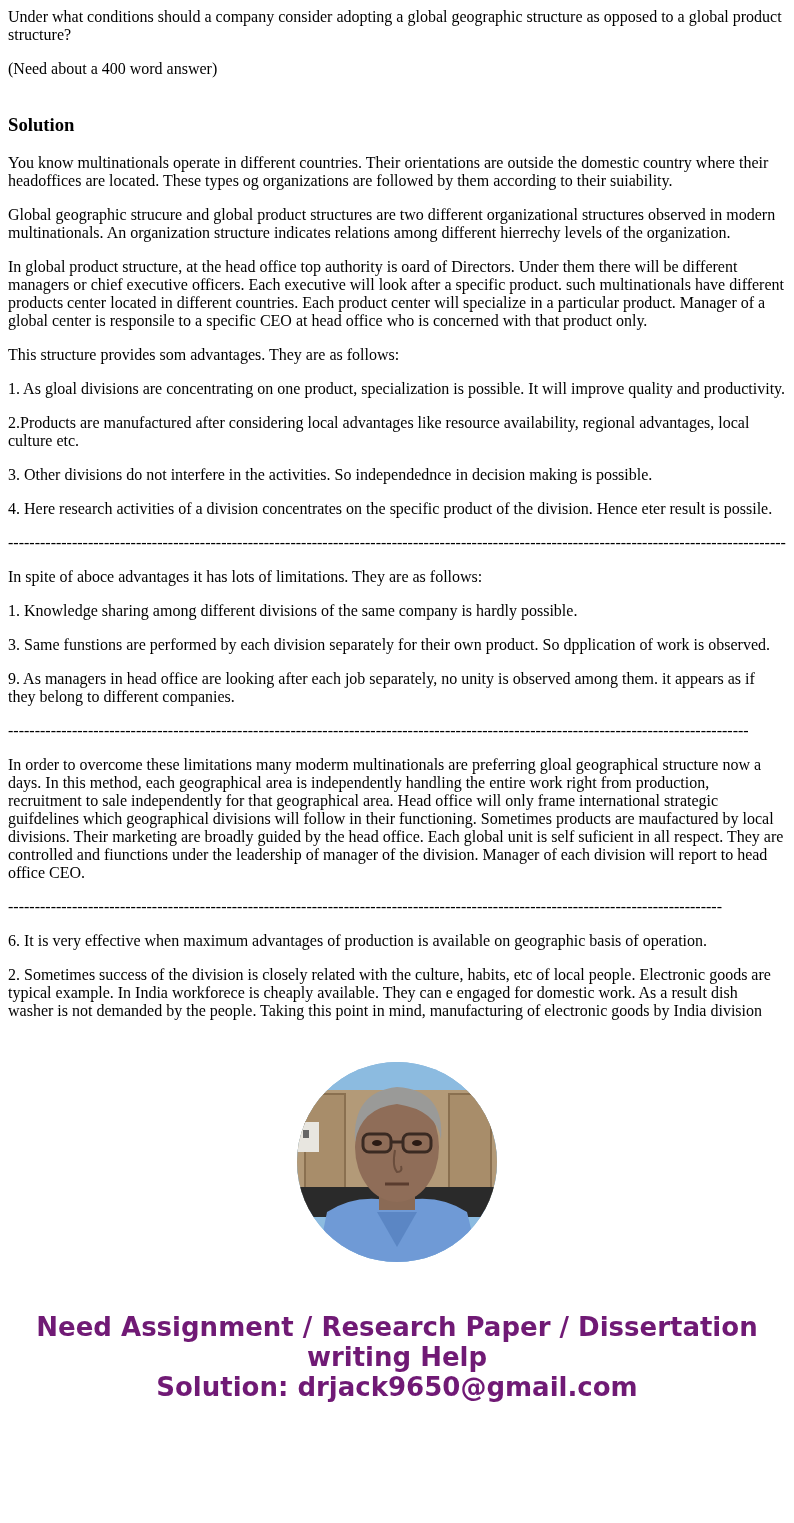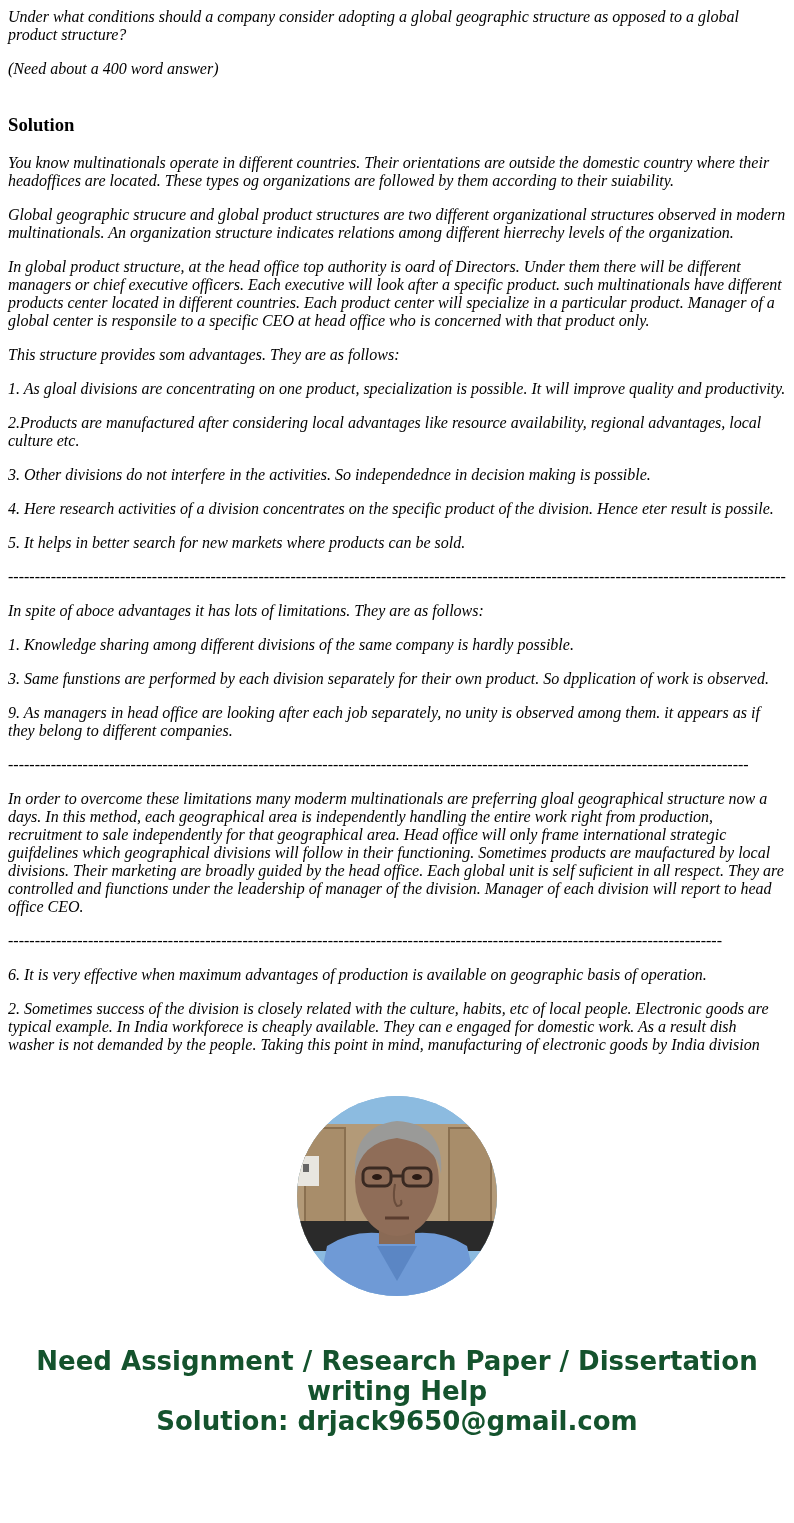--- a/index.html
+++ b/index.html
@@ -15,21 +15,20 @@
       font-size: 16px;
       line-height: 18px;
       color: #000000;
     }
     .page {
       padding: 8px 8px 0 8px;
     }
     p {
       margin: 0 0 16px 0;
       line-height: 18px;
-      font-style: italic;
     }
     h3 {
       font-family: "Liberation Serif", serif;
       font-size: 18.7px;
       font-weight: bold;
       margin: 36px 0 18px 0;
       line-height: 22px;
     }
     .dashes {
       white-space: nowrap;
@@ -49,21 +48,21 @@
       position: relative;
       background: #7fb0d8;
     }
     .promo {
       margin-top: 50px;
       text-align: center;
       font-family: "DejaVu Sans", sans-serif;
       font-weight: bold;
       font-size: 26px;
       line-height: 30px;
-      color: #14532d;
+      color: #701a75;
     }
   </style>
 </head>
 <body>
 
 <div class="page">
 
   <p>Under what conditions should a company consider adopting a global geographic structure as opposed to a global product structure?</p>
   <p>(Need about a 400 word answer)</p>
 
@@ -71,21 +70,20 @@
 
   <p>You know multinationals operate in different countries. Their orientations are outside the domestic country where their headoffices are located. These types og organizations are followed by them according to their suiability.</p>
   <p>Global geographic strucure and global product structures are two different organizational structures observed in modern multinationals. An organization structure indicates relations among different hierrechy levels of the organization.</p>
   <p>In global product structure, at the head office top authority is oard of Directors. Under them there will be different managers or chief executive officers. Each executive will look after a specific product. such multinationals have different products center located in different countries. Each product center will specialize in a particular product. Manager of a global center is responsile to a specific CEO at head office who is concerned with that product only.</p>
   <p>This structure provides som advantages. They are as follows:</p>
 
   <p>1. As gloal divisions are concentrating on one product, specialization is possible. It will improve quality and productivity.</p>
   <p>2.Products are manufactured after considering local advantages like resource availability, regional advantages, local culture etc.</p>
   <p>3. Other divisions do not interfere in the activities. So independednce in decision making is possible.</p>
   <p>4. Here research activities of a division concentrates on the specific product of the division. Hence eter result is possile.</p>
-  <p>5. It helps in better search for new markets where products can be sold.</p>
 
   <p class="dashes">------------------------------------------------------------------------------------------------------------------------------------------------------</p>
 
   <p>In spite of aboce advantages it has lots of limitations. They are as follows:</p>
 
   <p>1. Knowledge sharing among different divisions of the same company is hardly possible.</p>
   <p>3. Same funstions are performed by each division separately for their own product. So dpplication of work is observed.</p>
   <p>9. As managers in head office are looking after each job separately, no unity is observed among them. it appears as if they belong to different companies.</p>
 
   <p class="dashes">-------------------------------------------------------------------------------------------------------------------------------------------</p>

